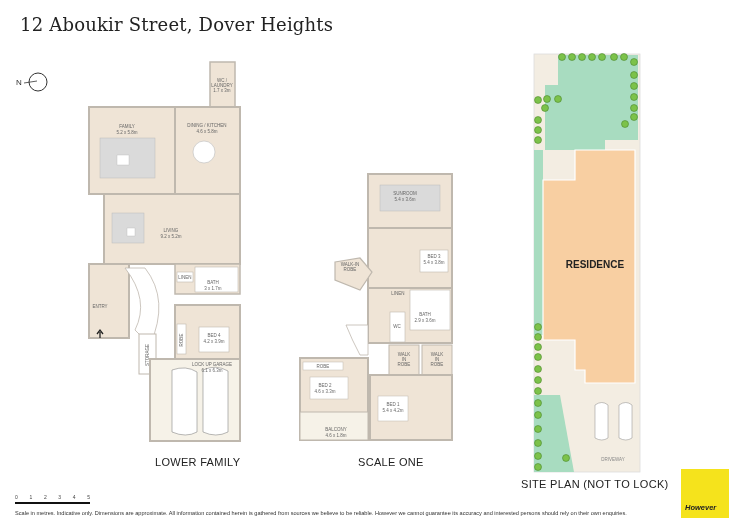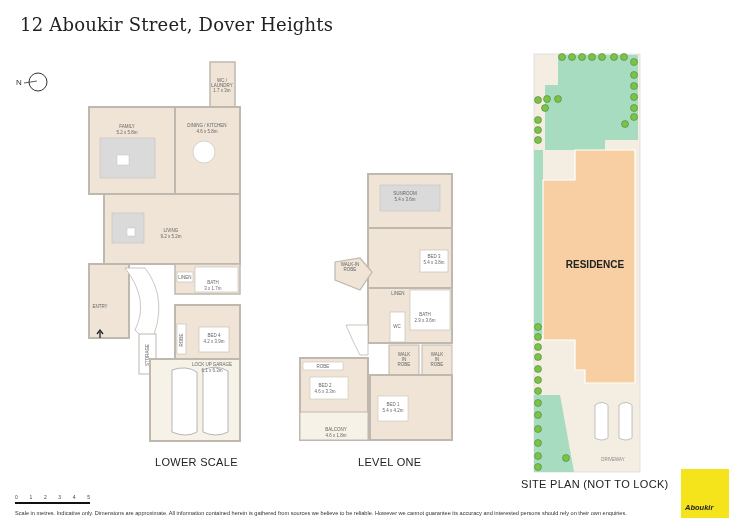--- a/index.html
+++ b/index.html
@@ -176,33 +176,33 @@
         <circle cx="538" cy="415" r="3.5"></circle>
       <circle cx="538" cy="429" r="3.5"></circle>
         <circle cx="538" cy="443" r="3.5"></circle>
         <circle cx="538" cy="456" r="3.5"></circle>
       <circle cx="538" cy="467" r="3.5"></circle>
         <circle cx="566" cy="458" r="3.5"></circle>
     </g>
   </g>
 </svg>
 
-<div class="level-label" style="left:155px; top:456px;">LOWER SCALE</div>
-<div class="level-label" style="left:358px; top:456px;">LEVEL ONE</div>
+<div class="level-label" style="left:155px; top:456px;">LOWER FAMILY</div>
+<div class="level-label" style="left:358px; top:456px;">SCALE ONE</div>
 <div class="level-label" style="left:521px; top:478px;">SITE PLAN (NOT TO LOCK)</div>
 
 <div class="scale-bar">
   <div class="scale-nums">
     <span>0</span>
     <span>1</span>
     <span>2</span>
     <span>3</span>
     <span>4</span>
     <span>5</span>
   </div>
   <div class="scale-line"></div>
 </div>
 
 <div class="disclaimer">Scale in metres. Indicative only. Dimensions are approximate. All information contained herein is gathered from sources we believe to be reliable. However we cannot guarantee its accuracy and interested persons should rely on their own enquiries.</div>
 
 <div class="logo">
-  <span>Aboukir</span>
+  <span>However</span>
 </div>
 
 </body></html>

